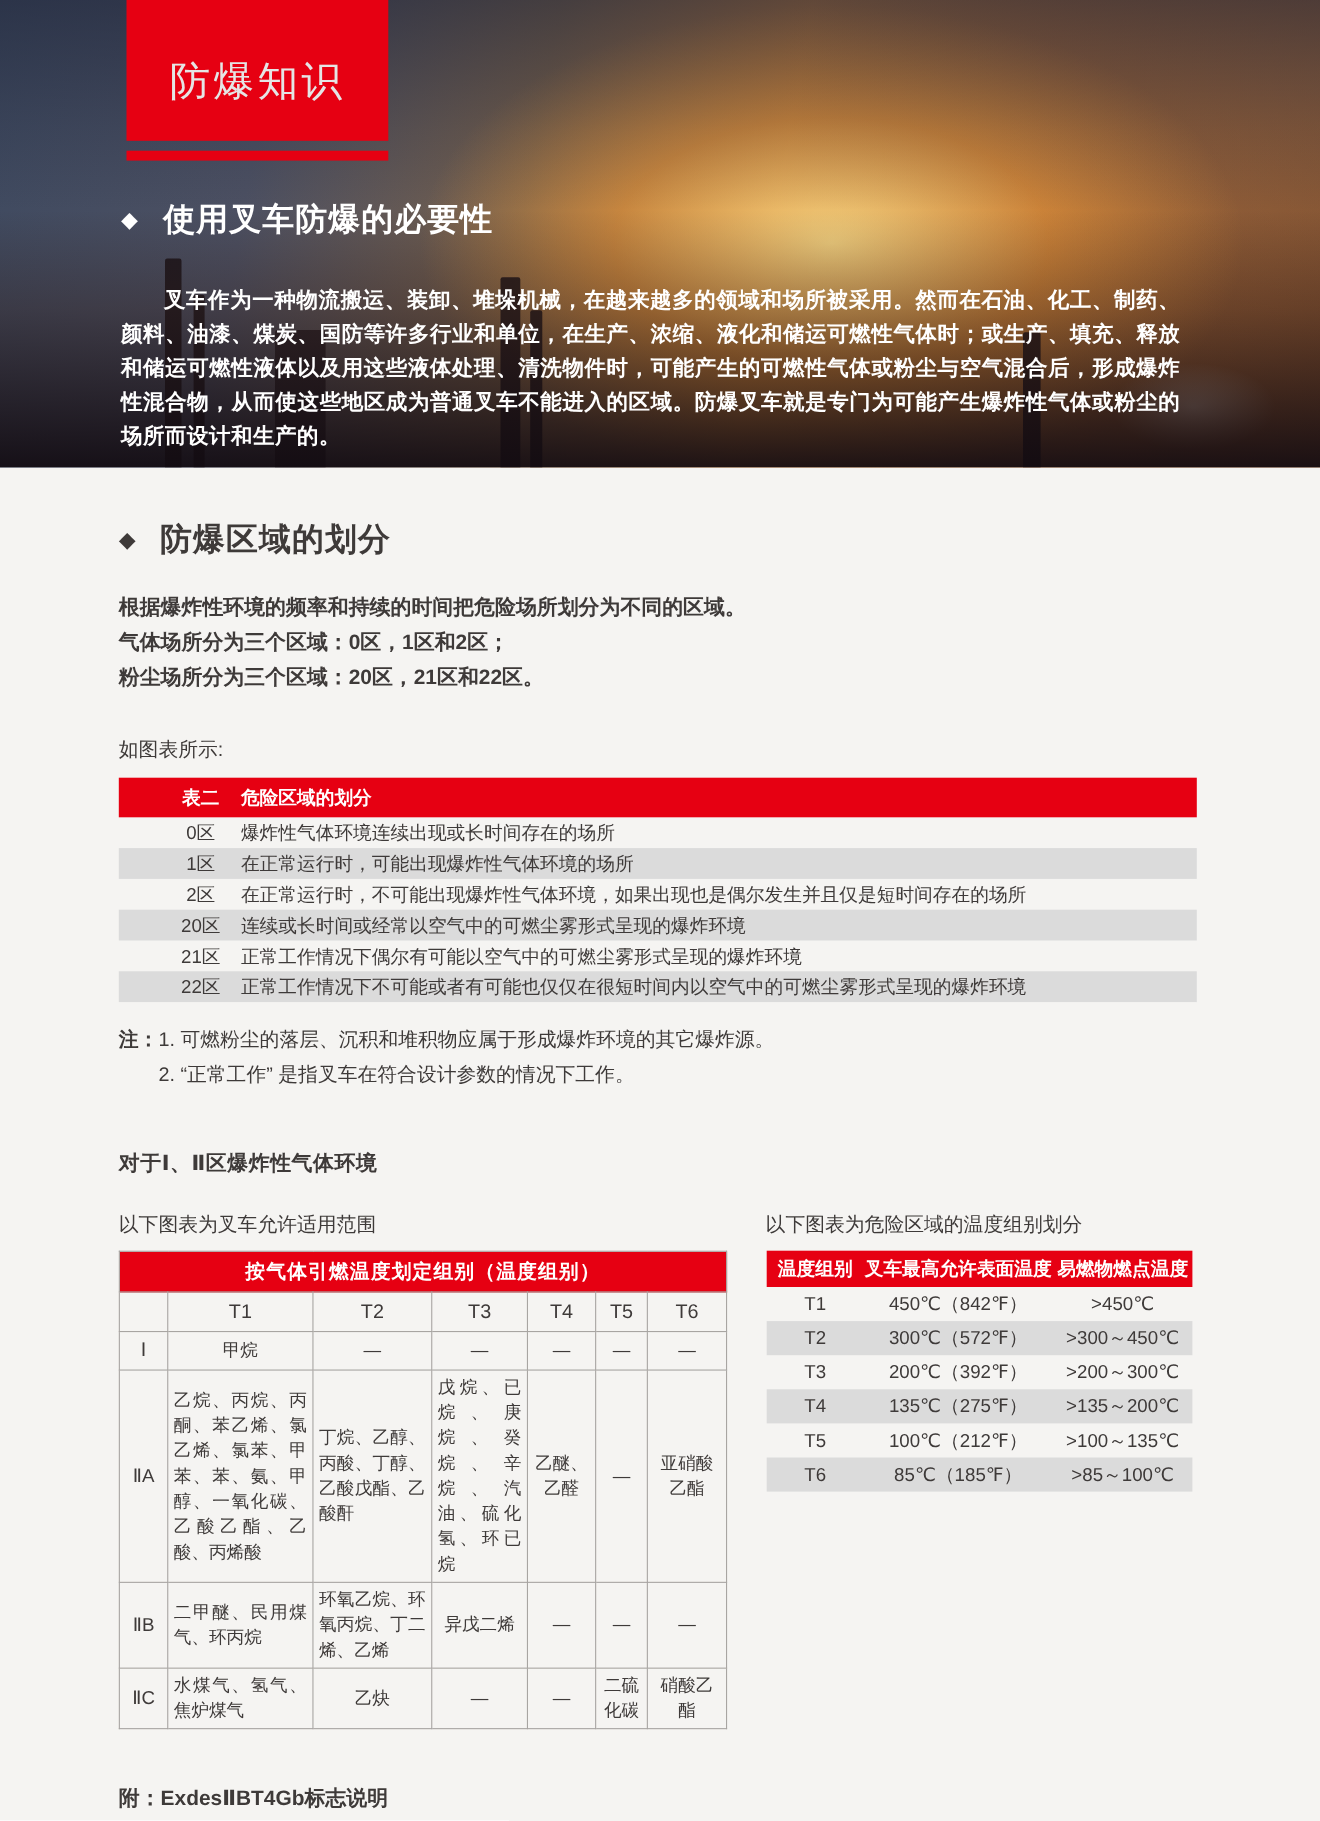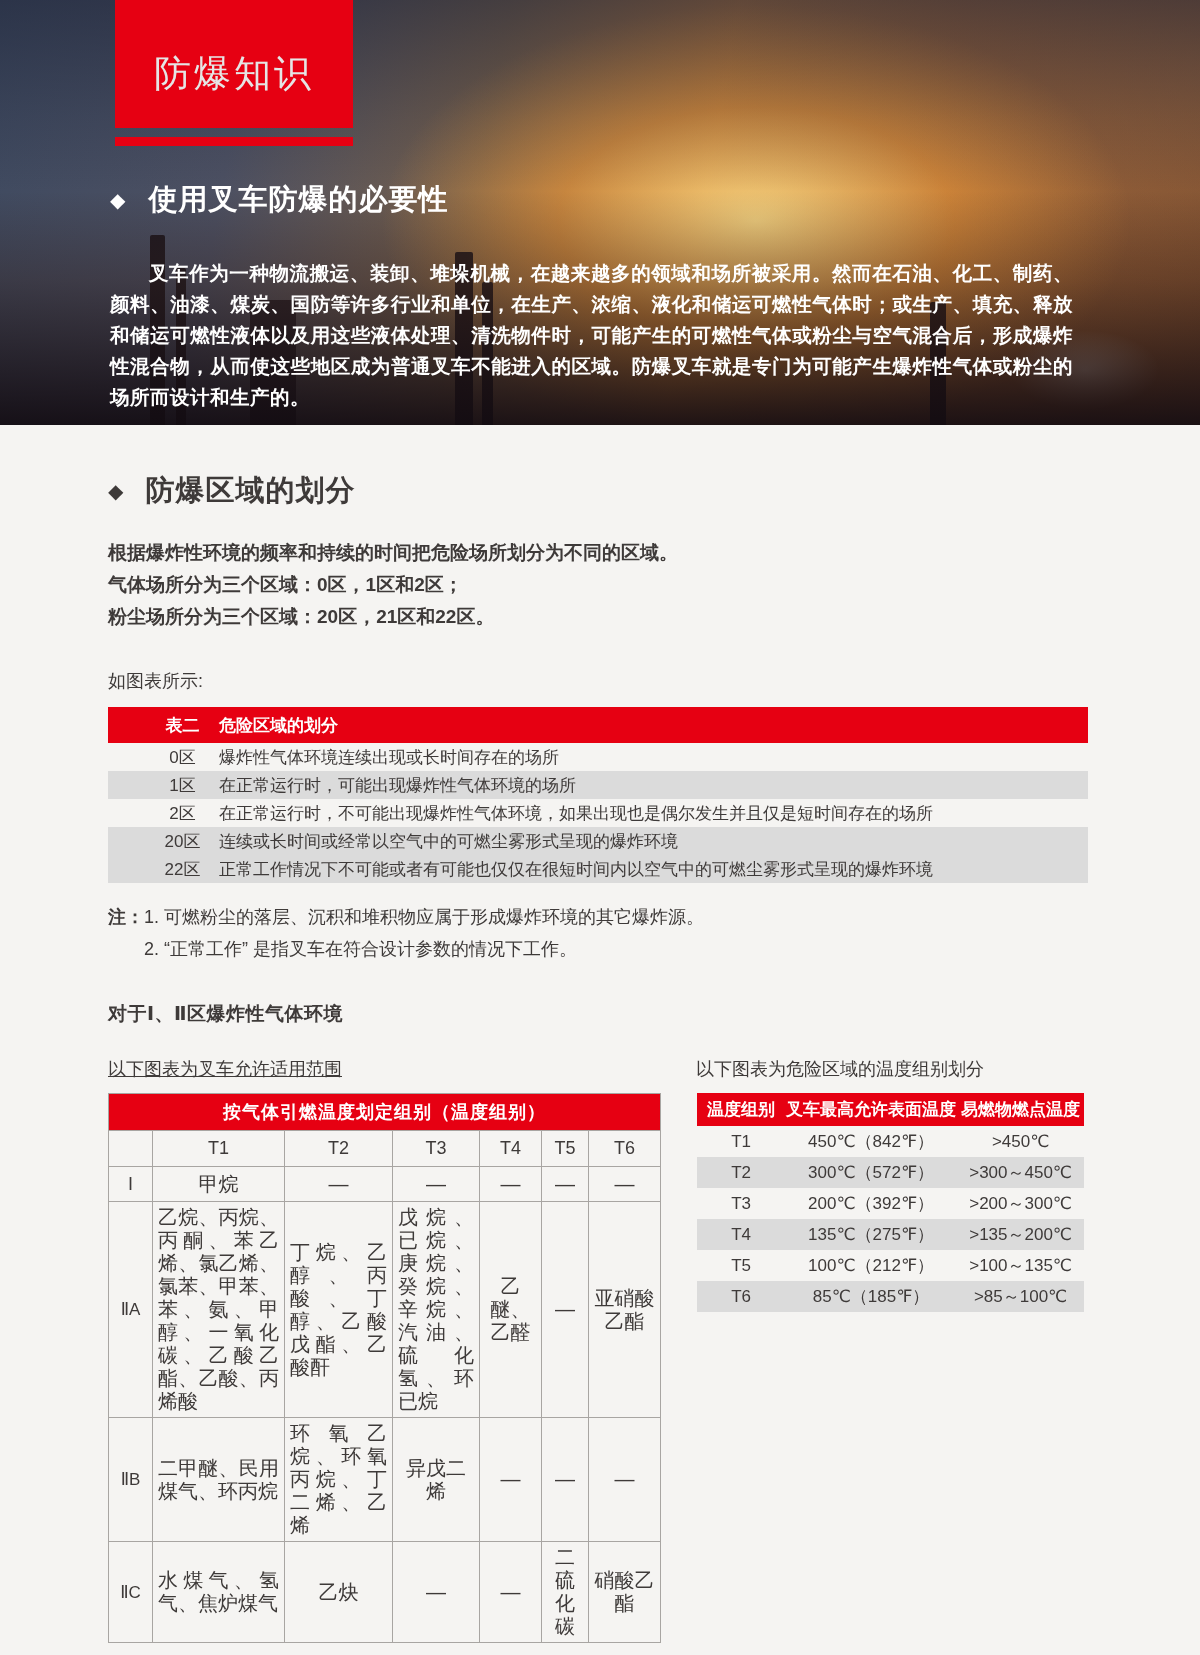--- a/index.html
+++ b/index.html
@@ -79,35 +79,35 @@
   .zone-table{margin-top:14px;width:980px;}
   .zt-head{display:flex;align-items:center;height:36px;background:var(--red);color:#fff;font-weight:bold;font-size:17px;}
   .zt-zone{flex:0 0 73px;padding-left:38px;text-align:center;}
   .zt-desc{flex:1;}
   .zt-row{display:flex;align-items:center;height:28px;font-size:17px;}
   .zt-row.alt{background:var(--gray-row);}
 
   .notes{display:flex;margin-top:18px;font-size:18px;line-height:32px;}
   .notes-label{font-weight:bold;flex:0 0 36px;}
 
-  .sub-heading{margin-top:36px;font-size:19px;font-weight:bold;letter-spacing:0.5px;}
+  .sub-heading{margin-top:52px;font-size:19px;font-weight:bold;letter-spacing:0.5px;}
 
   .cap-row{display:flex;margin-top:30px;font-size:18px;}
-  .cap-left{width:588px;text-decoration:underline;}
+  .cap-left{width:588px;}
   .cap-right{flex:1;}
 
   .tables-row{display:flex;gap:36px;margin-top:12px;align-items:flex-start;}
 
   
   .gas-table{border-collapse:collapse;width:552px;table-layout:fixed;}
   .gas-table th,.gas-table td{border:1px solid var(--line);vertical-align:middle;padding:4px 5px;}
   .gt-title{background:var(--red);border:1px solid var(--red);color:#fff;font-size:18px;font-weight:bold;height:28px;letter-spacing:1px;}
   .gt-colhead th{height:27px;font-size:18px;font-weight:normal;text-align:center;}
   .gas-table tbody th{font-size:17px;font-weight:normal;text-align:center;}
-  .gas-table tbody td{font-size:20px;line-height:23px;text-align:center;}
+  .gas-table tbody td{font-size:16px;line-height:23px;text-align:center;}
   .gas-table tbody td.long{text-align:justify;}
   .gt-row-i th,.gt-row-i td{height:26px;}
 
   
   .temp-table{width:387px;}
   .tt-head{display:grid;grid-template-columns:88px 172px 127px;height:33px;align-items:center;
     background:var(--red);color:#fff;font-weight:bold;font-size:17px;text-align:center;}
   .tt-row{display:grid;grid-template-columns:88px 172px 127px;height:31px;align-items:center;font-size:17px;text-align:center;}
   .tt-row.alt{background:var(--gray-row);}
 
@@ -174,20 +174,24 @@
             <span class="zt-zone">1区</span>
             <span class="zt-desc">在正常运行时，可能出现爆炸性气体环境的场所</span>
           </div>
           <div class="zt-row">
             <span class="zt-zone">2区</span>
             <span class="zt-desc">在正常运行时，不可能出现爆炸性气体环境，如果出现也是偶尔发生并且仅是短时间存在的场所</span>
           </div>
           <div class="zt-row alt">
             <span class="zt-zone">20区</span>
             <span class="zt-desc">连续或长时间或经常以空气中的可燃尘雾形式呈现的爆炸环境</span>
+          </div>
+          <div class="zt-row">
+            <span class="zt-zone">21区</span>
+            <span class="zt-desc">正常工作情况下偶尔有可能以空气中的可燃尘雾形式呈现的爆炸环境</span>
           </div>
           <div class="zt-row alt">
             <span class="zt-zone">22区</span>
             <span class="zt-desc">正常工作情况下不可能或者有可能也仅仅在很短时间内以空气中的可燃尘雾形式呈现的爆炸环境</span>
           </div>
         </div>
     </div>
 
     <div class="notes">
       <span class="notes-label">注：</span>

